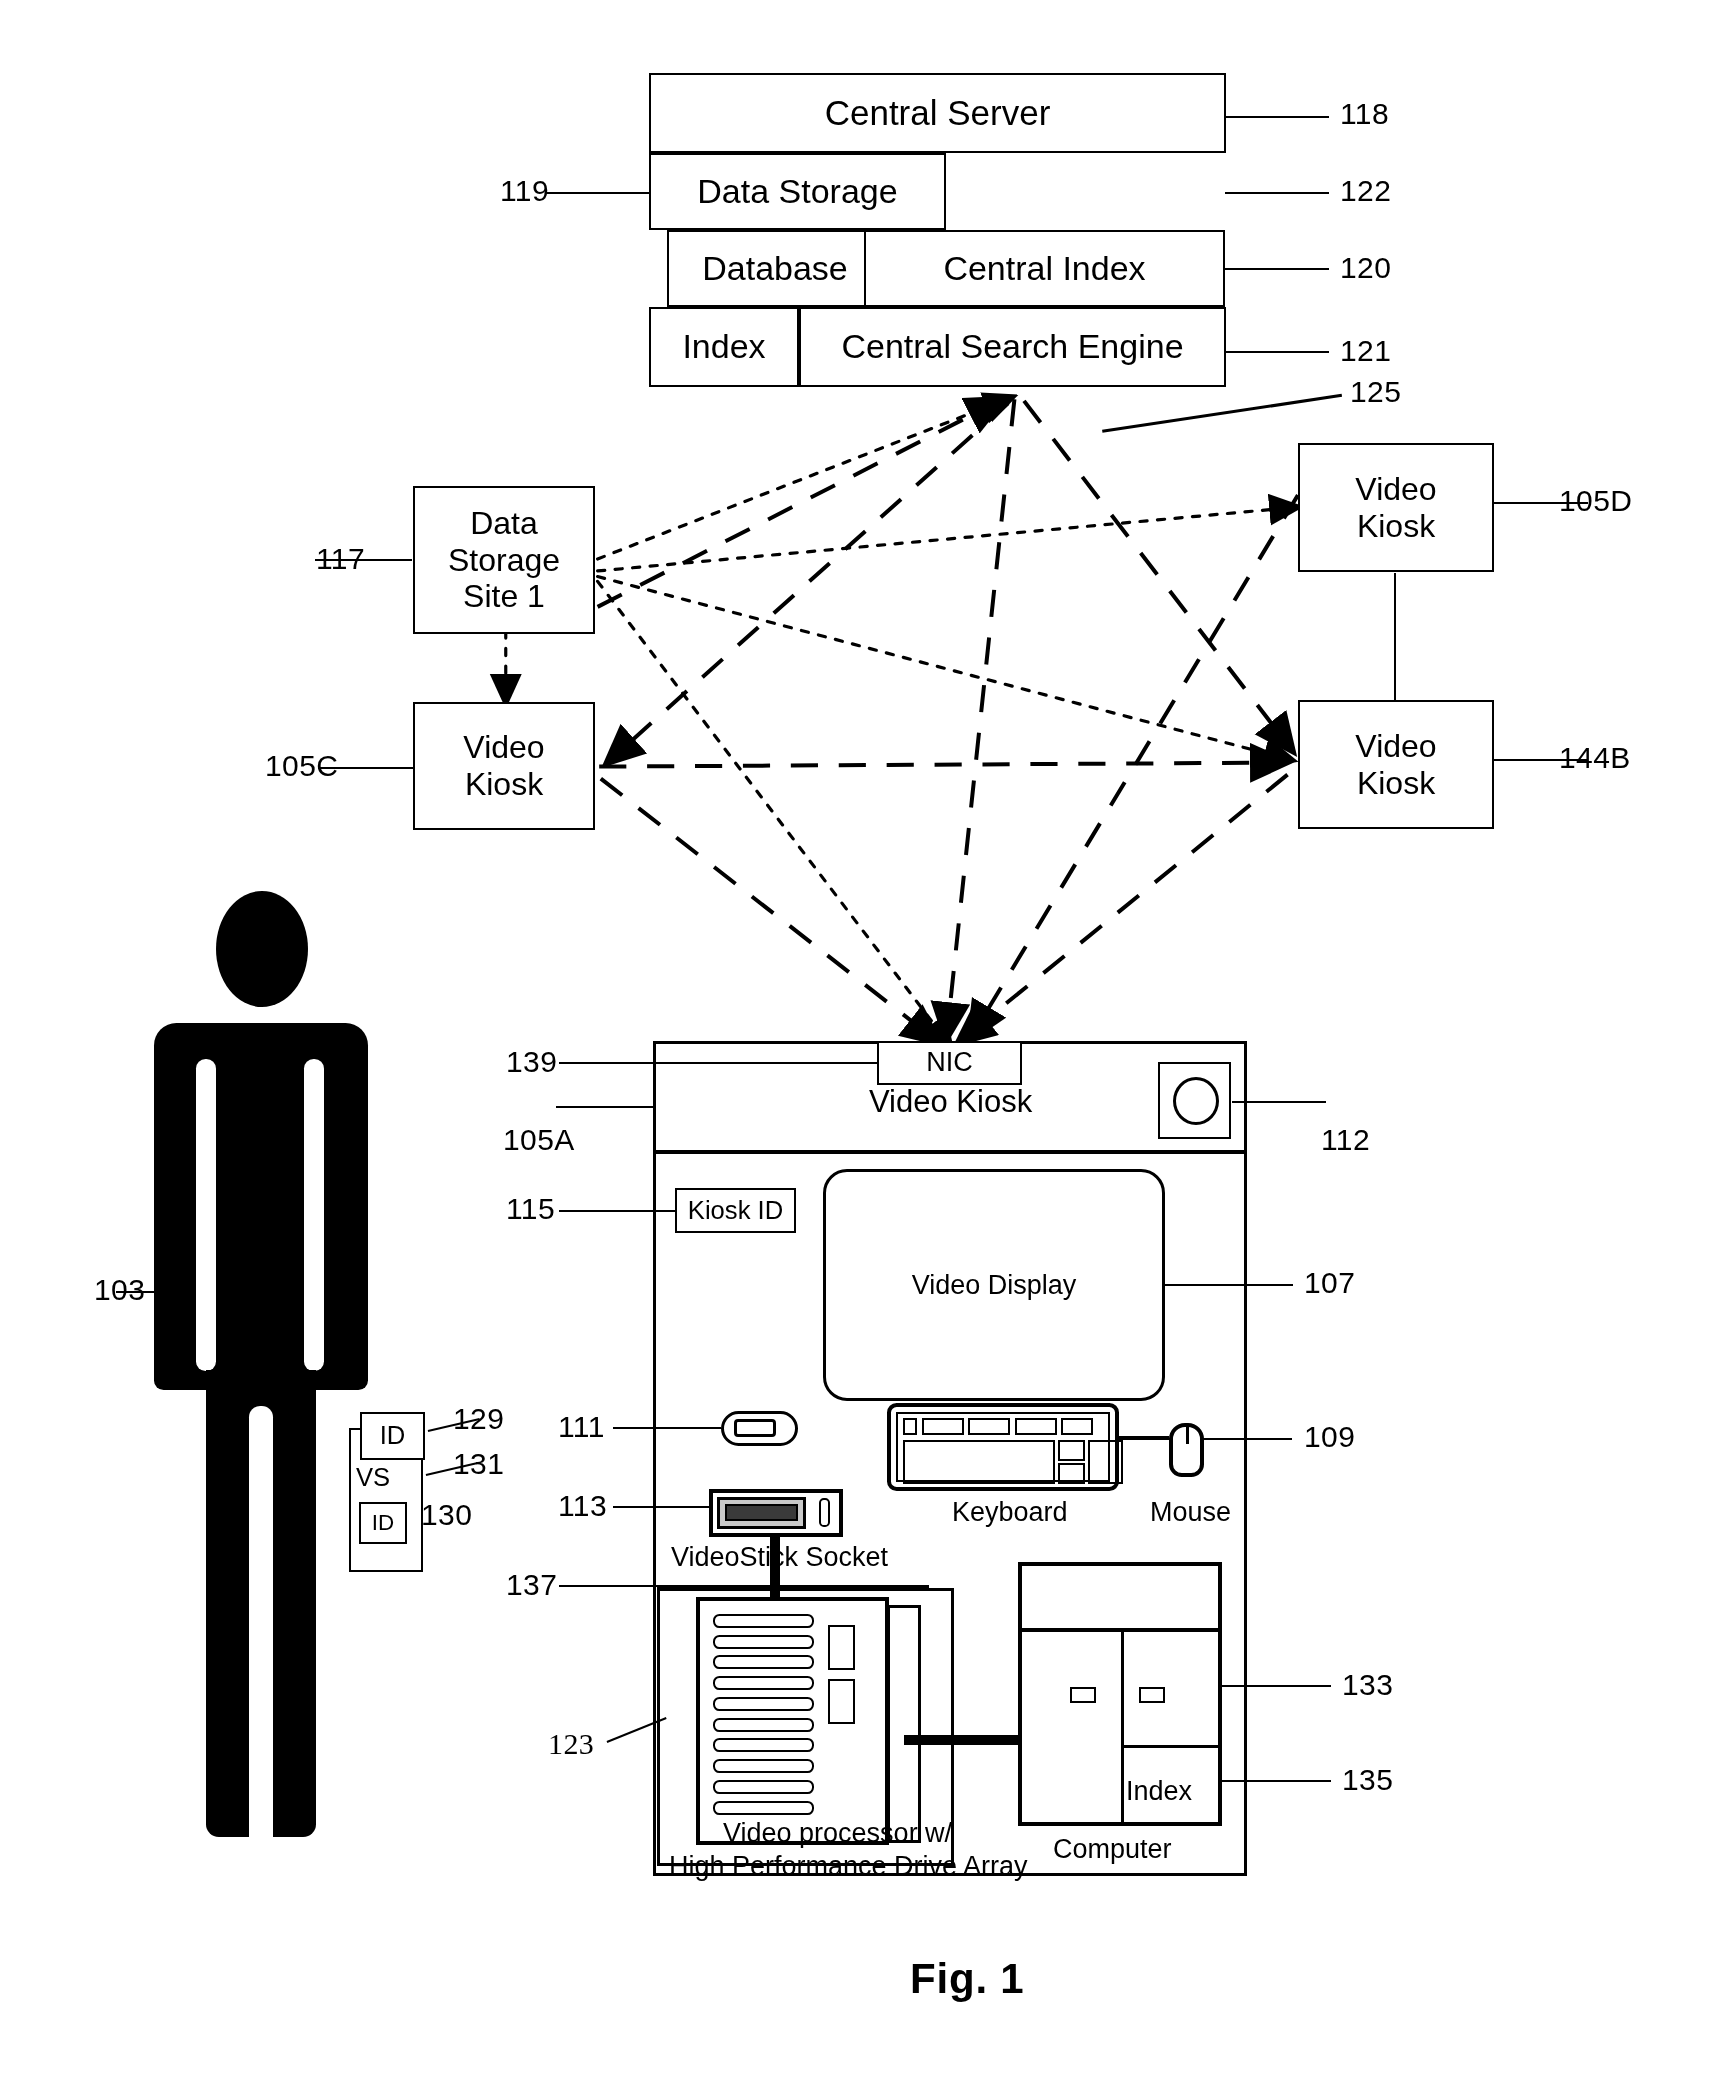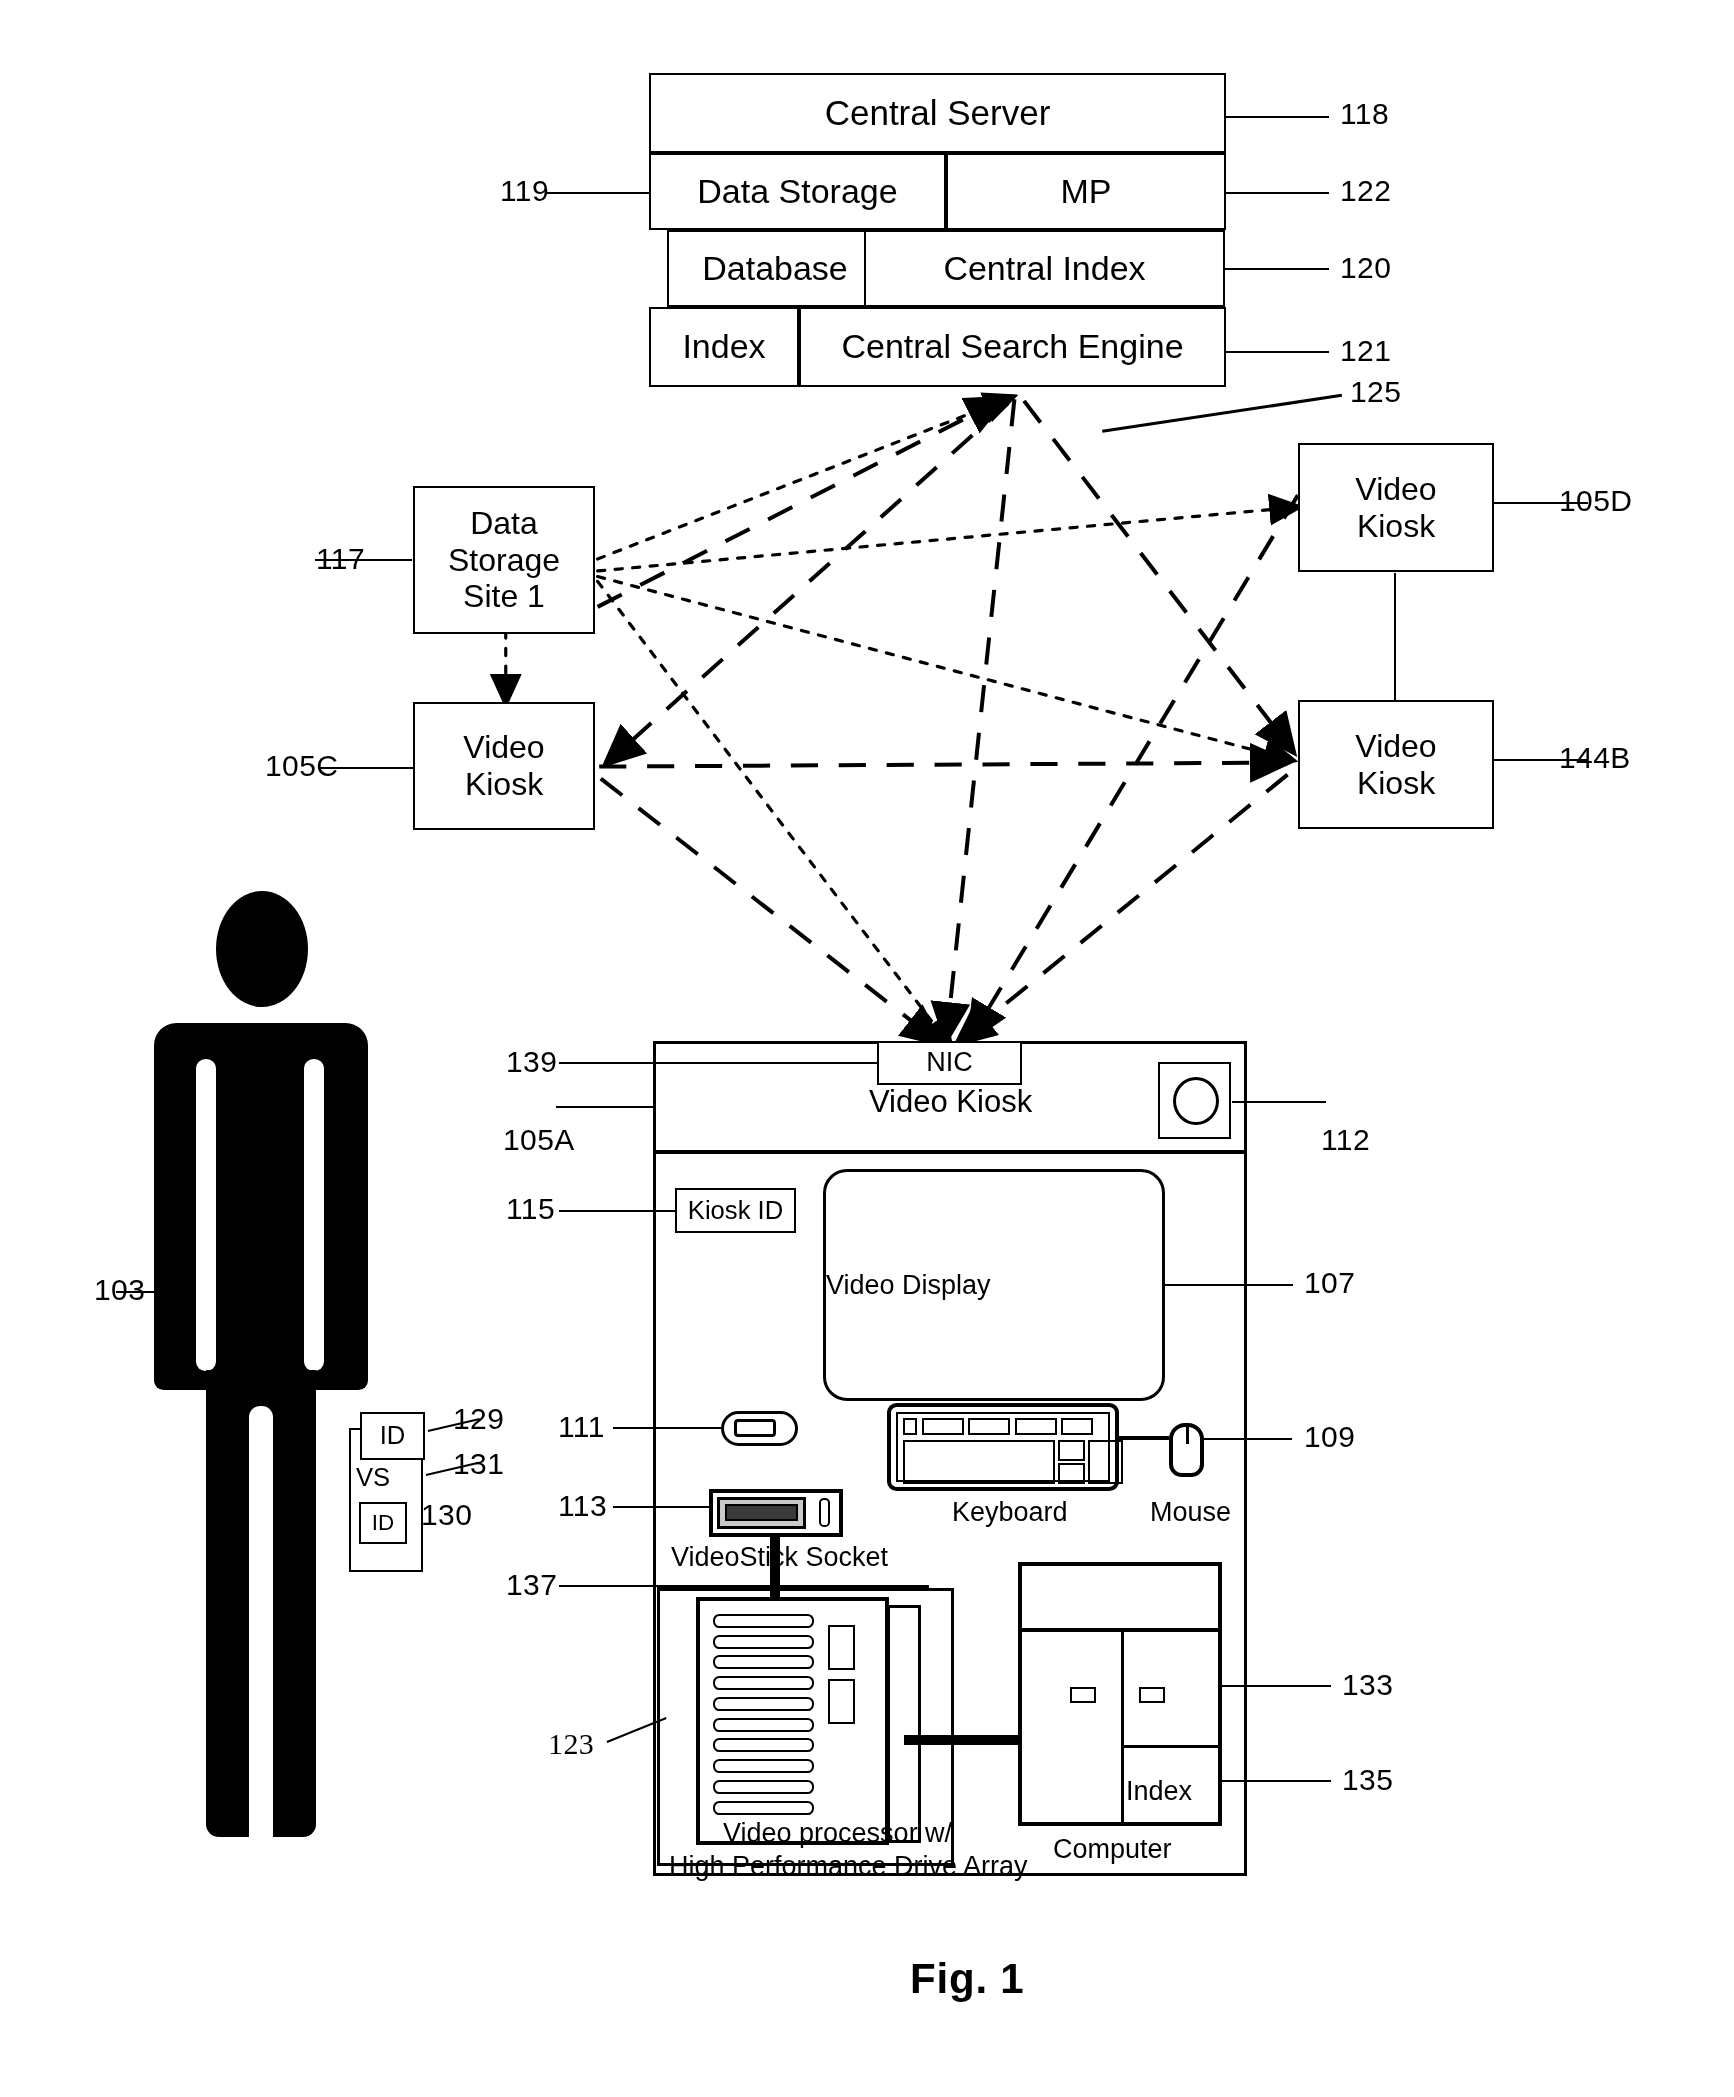--- a/index.html
+++ b/index.html
@@ -99,23 +99,20 @@
     </g>
   </svg>
 
   <div class="box" style="left:649px;top:73px;width:577px;height:80px;font-size:35px;">
     <span>Central Server</span>
   </div>
 
   <div class="box" style="left:649px;top:153px;width:297px;height:77px;font-size:34px;">
     <span>Data Storage</span>
   </div>
-  <div class="box" style="left:946px;top:153px;width:280px;height:77px;font-size:34px;">
-    <span>MP</span>
-  </div>
 
   <div class="box" style="left:649px;top:230px;width:216px;height:77px;font-size:34px;margin-left:18px;">
     <span>Database</span>
   </div>
   <div class="box" style="left:864px;top:230px;width:361px;height:77px;font-size:34px;">
     <span>Central Index</span>
   </div>
 
   <div class="box" style="left:649px;top:307px;width:150px;height:80px;font-size:34px;">
     <span>Index</span>
@@ -224,21 +221,21 @@
   <div style="position:absolute;left:1173px;top:1077px;width:46px;height:48px;border:3.2px solid #000;border-radius:50%;box-sizing:border-box;"></div>
   <div class="leader" style="left:1232px;top:1101px;width:94px;"></div>
   <div class="refnum" style="left:1321px;top:1083px;margin-top:40px;">112</div>
 
   <div class="box" style="left:675px;top:1188px;width:121px;height:45px;font-size:25.6px;">
     <span>Kiosk ID</span>
   </div>
   <div class="leader" style="left:559px;top:1210px;width:116px;"></div>
   <div class="refnum" style="left:506px;top:1192px;">115</div>
 
-  <div style="position:absolute;left:823px;top:1169px;width:342px;height:232px;border:3.2px solid #000;border-radius:24px;box-sizing:border-box;background:#fff;display:flex;align-items:center;">
+  <div style="position:absolute;left:823px;top:1169px;width:342px;height:232px;border:3.2px solid #000;border-radius:24px;box-sizing:border-box;background:#fff;display:flex;align-items:center;justify-content:center;">
     <span style="font-size:27px;">Video Display</span>
   </div>
   <div class="leader" style="left:1165px;top:1284px;width:128px;"></div>
   <div class="refnum" style="left:1304px;top:1266px;">107</div>
 
   <div style="position:absolute;left:721px;top:1411px;width:77px;height:35px;border:3.2px solid #000;border-radius:17.6px;box-sizing:border-box;background:#fff;"></div>
   <div style="position:absolute;left:734px;top:1419px;width:42px;height:17.6px;border:3.2px solid #000;border-radius:4px;box-sizing:border-box;background:#fff;"></div>
   <div class="leader" style="left:613px;top:1427px;width:108px;"></div>
   <div class="refnum" style="left:558px;top:1410px;">111</div>
 

